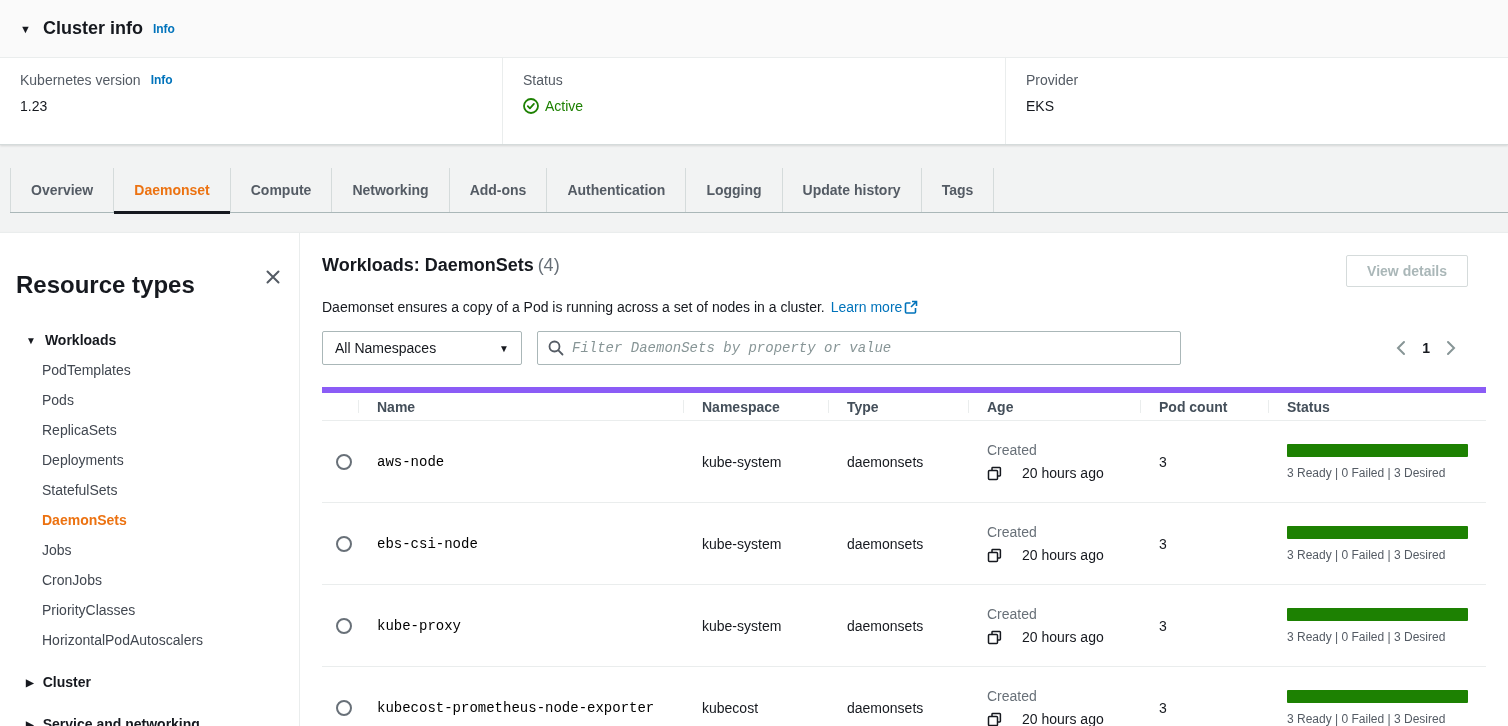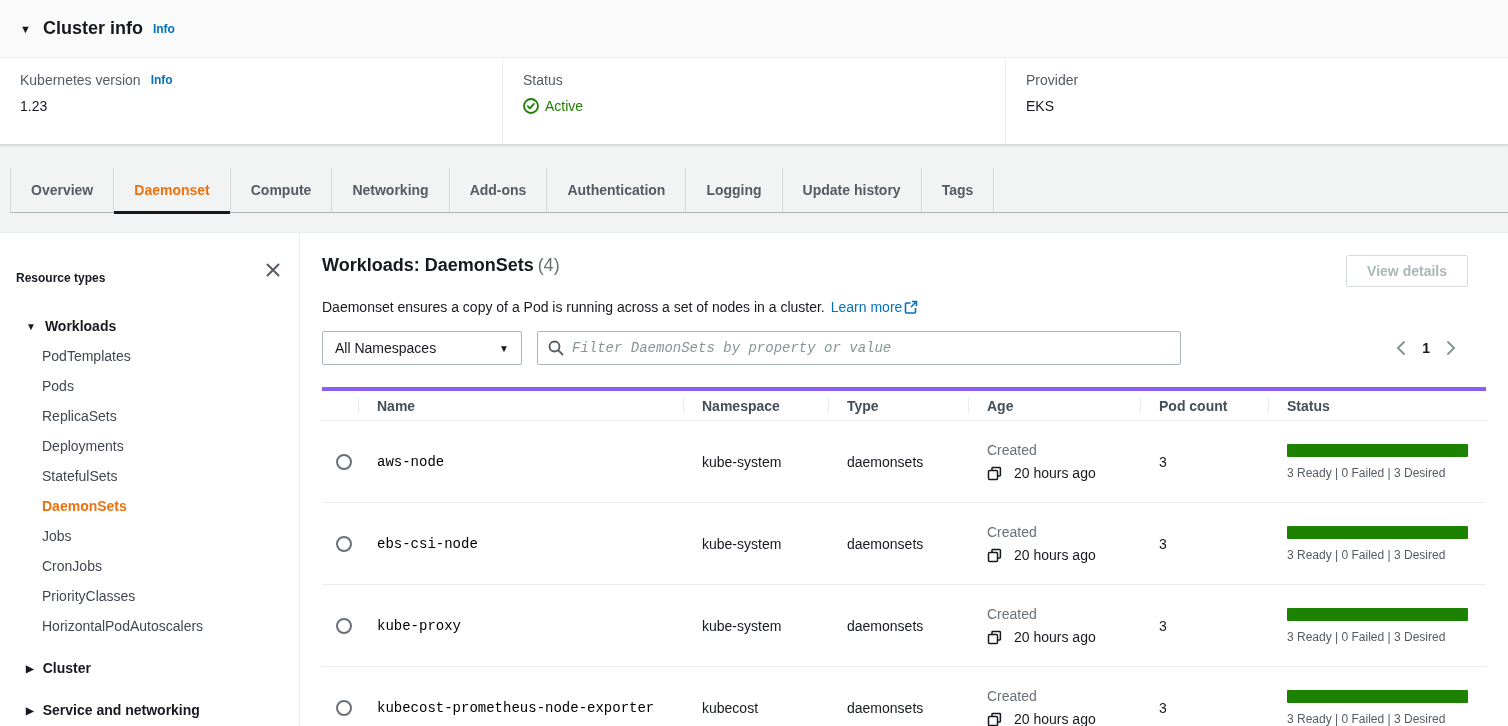--- a/index.html
+++ b/index.html
@@ -34,21 +34,21 @@
 
   
   .content-card { display:flex; background:#fff; margin-top:19px;
     border-top:1px solid #eaeded; box-shadow:0 1px 2px rgba(0,0,0,.1);
     height:calc(726px - 232px); min-height:494px; }
 
   
   .sidebar { width:300px; flex:0 0 300px; border-right:1px solid #eaeded; padding-top:22px; }
   .sidebar-header { display:flex; align-items:center; justify-content:space-between;
     padding:0 18px 0 16px; margin-bottom:26px; }
-  .sidebar-title { font-size:12px; font-weight:700;margin-top:16px; }
+  .sidebar-title { font-size:24px; font-weight:700;margin-top:16px; }
   .close-btn { cursor:pointer; display:flex; align-items:center; }
   .tree-group { display:flex; align-items:center; gap:9px; padding-left:26px;
     height:30px; font-weight:700; cursor:pointer; }
   .tree-caret { font-size:10px; color:#16191f; }
   .tree-item { padding-left:42px; height:30px; display:flex; align-items:center;
     color:#414750; cursor:pointer; }
   .tree-item.selected { color:#ec7211; font-weight:700; }
   .tree-gap { height:12px; }
 
   
@@ -75,39 +75,39 @@
     font-style:italic; font-size:14px; color:#16191f; font-family:Liberation Mono, monospace; background:transparent; }
   .search-box input::placeholder { color:#879596; font-style:italic; }
   .pagination { margin-left:auto; display:flex; align-items:center; gap:14px;
     margin-right:28px; }
   .page-btn { cursor:pointer; display:flex; align-items:center; }
   .page-num { font-weight:700; color:#16191f; }
 
   
   .table { margin-top:22px; }
   .t-row { display:flex; align-items:center; border-bottom:1px solid #eaeded; }
-  .t-head { height:34px; border-top:4px solid #8b5cf6; }
+  .t-head { height:34px; border-top:6px solid #8b5cf6; }
   .t-head .t-cell { font-weight:700; color:#444f5a; position:relative;
     display:flex; align-items:center; height:100%; }
   .t-head .t-cell + .t-cell::before { content:""; position:absolute; left:0; top:7px;
     bottom:7px; width:1px; background:#eaeded; }
   .t-body-row { height:82px; }
   .t-cell { padding-left:19px; }
   .c-radio { flex:0 0 36px; width:36px; padding-left:14px; }
   .c-name { flex:0 0 325px; width:325px; }
   .c-ns { flex:0 0 145px; width:145px; }
   .c-type { flex:0 0 140px; width:140px; }
   .c-age { flex:0 0 172px; width:172px; }
   .c-pods { flex:0 0 128px; width:128px; }
   .c-status { flex:1; padding-right:18px; }
   .radio { width:16px; height:16px; border:2px solid #687078; border-radius:50%;
     background:#fff; cursor:pointer; }
   .name-link { color:#000000; text-decoration:none; cursor:pointer;font-family:Liberation Mono, monospace; }
   .age-label { color:#687078; margin-bottom:7px; }
-  .age-value { display:flex; align-items:flex-end; gap:12px; color:#16191f; }
+  .age-value { display:flex; align-items:flex-end; gap:20px; color:#16191f; }
   .status-bar { height:13px; background:#1d8102; border-radius:1px; width:100%; }
   .status-text { margin-top:9px; font-size:12px; color:#545b64; }
 </style>
 </head>
 <body>
 
 <div class="info-card">
   <div class="info-card-header">
     <span class="caret-down-sm">▼</span>
     <span class="info-title">Cluster info</span>

